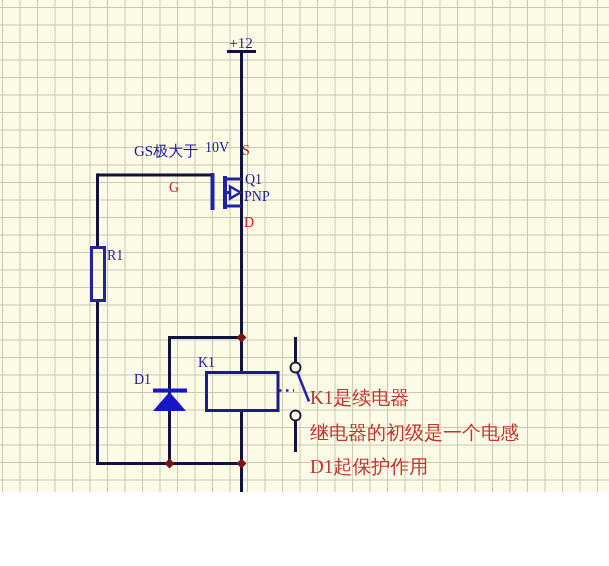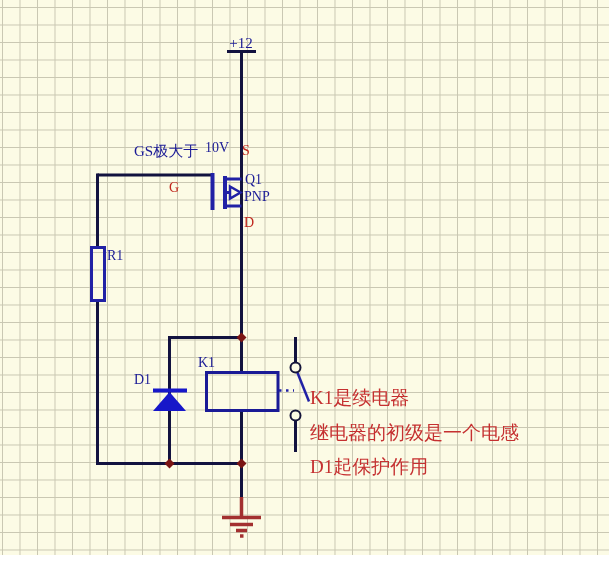--- a/index.html
+++ b/index.html
@@ -2,21 +2,21 @@
 <html><head>
 <meta charset="utf-8">
 <style>
   html,body{margin:0;padding:0;}
   body{
     width:609px;height:566px;
     font-family:"Liberation Serif","DejaVu Serif",serif;
   }
   .canvas{
     position:relative;
-    width:609px;height:555px;
+    width:609px;height:492px;
     background-color:#FCFBE5;
     background-image:
       linear-gradient(to right,#C9C7B2 1px,transparent 1px),
       linear-gradient(to bottom,#C9C7B2 1px,transparent 1px);
     background-size:17.5px 17.5px;
     background-position:2px 7px;
     overflow:hidden;
   }
   svg{position:absolute;left:0;top:0;}
 

